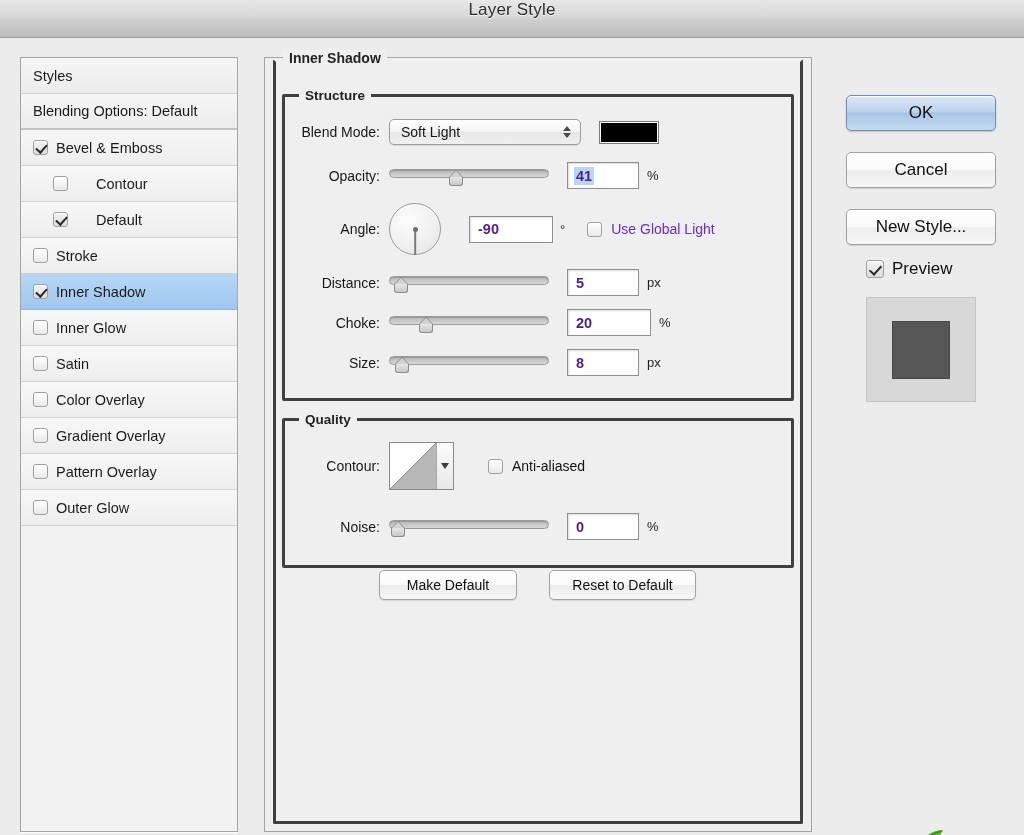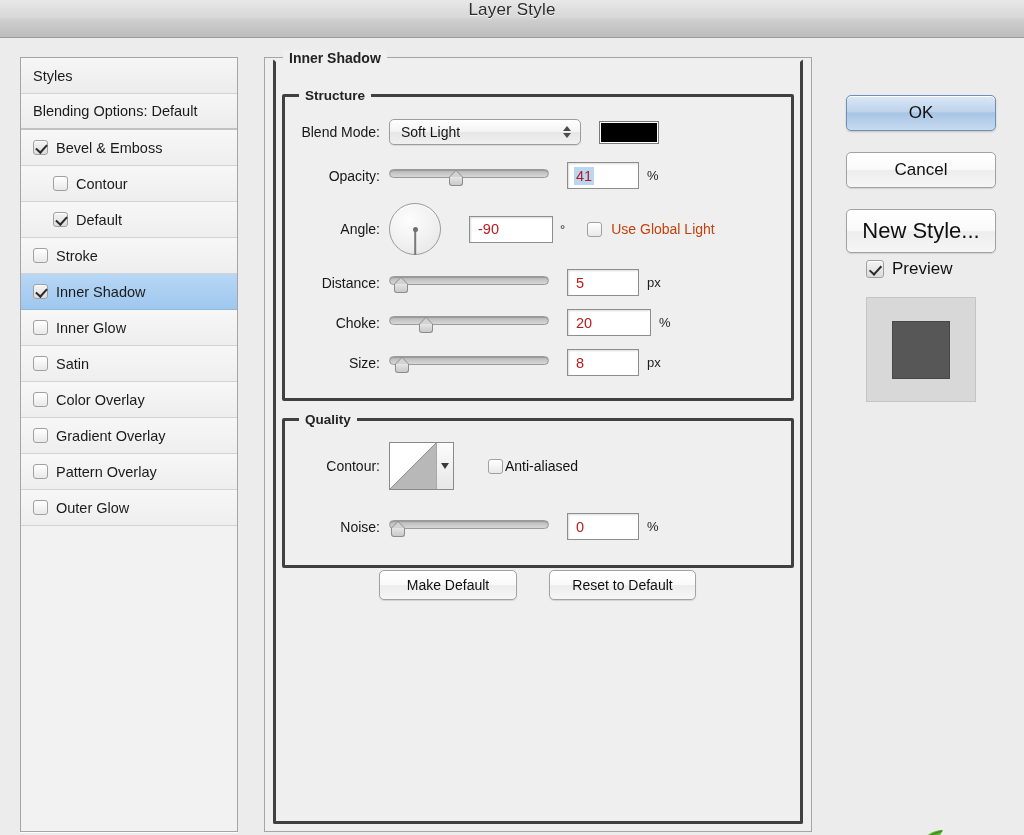--- a/index.html
+++ b/index.html
@@ -41,21 +41,21 @@
     height: 36px;
     display: flex; align-items: center;
     padding-left: 12px;
     border-bottom: 1px solid #d2d2d2;
     font-size: 14.5px; color: #1b1b1b;
     background: linear-gradient(to bottom, #f7f7f7, #eeeeee);
     cursor: default;
   }
   .style-row.header-row { background: linear-gradient(to bottom, #f6f6f6, #ececec); }
   .style-row.thick-sep { border-bottom: 2px solid #c2c2c2; }
-  .style-row.indented { padding-left: 32px; }
+  .style-row.indented { padding-left: 32px; gap: 20px; }
   .style-row.selected {
     background: linear-gradient(to bottom, #b7d7f5, #9fc7ee);
     border-bottom: 1px solid #8fb8e0;
   }
   .style-row .lbl { margin-left: 8px; }
   .sidebar-filler { flex: 1; background: #f0f0f0; }
 
   
   .cbx {
     width: 15px; height: 15px; flex: 0 0 15px;
@@ -139,22 +139,23 @@
     box-shadow: inset 0 0 0 1px #fff;
   }
 
   
   .numfield {
     height: 27px;
     border: 1px solid #8e8e8e;
     background: #fff;
     display: flex; align-items: center;
     padding: 0 6px;
-    font-size: 14.5px; color: #b91c1c;
+    font-size: 14.5px; color: #4c1d95;
     box-shadow: inset 1px 1px 2px rgba(0,0,0,.14);
+    font-weight: bold;
   }
   .numfield .val { padding: 1px 2px; }
   .numfield.selected-text .val { background: #b9d6f2; }
   .unit { font-size: 13px; color: #1d1d1d; margin-left: 8px; }
 
   
   .slider { position: relative; width: 160px; height: 20px; }
   .slider .track {
     position: absolute; left: 0; top: 3px; width: 160px; height: 9px;
     border-radius: 5px;
@@ -238,21 +239,21 @@
   .default-btn {
     border: 1px solid #6f8fb4;
     background: linear-gradient(to bottom, #dbe8f7 0%, #bed3ec 46%, #a8c4e4 50%, #c7dbf2 100%);
     box-shadow: 0 1px 2px rgba(0,0,0,.18), inset 0 1px 0 rgba(255,255,255,.85);
   }
 
   
   .right-col { position: absolute; left: 838px; top: 19px; width: 166px; height: 775px; }
   #ok-button      { position: absolute; left: 8px; top: 38px;  width: 150px; height: 36px; font-size: 17px; }
   #cancel-button  { position: absolute; left: 8px; top: 95px;  width: 150px; height: 36px; font-size: 17px; }
-  #newstyle-button{ position: absolute; left: 8px; top: 152px; width: 150px; height: 44px; font-size: 22px; }
+  #newstyle-button{ position: absolute; left: 8px; top: 152px; width: 150px; height: 36px; font-size: 17px; }
   #preview-toggle {
     position: absolute; left: 28px; top: 202px;
     display: flex; align-items: center; gap: 8px;
     font-size: 17px; color: #111;
   }
   #preview-toggle .cbx { width: 18px; height: 18px; flex: 0 0 18px; }
   #preview-toggle .cbx.checked::after { left: 5px; top: 2px; width: 5px; height: 10px; }
   #preview-thumb {
     position: absolute; left: 28px; top: 240px; width: 110px; height: 105px;
     background: #d8d8d8; border: 1px solid #c4c4c4;
@@ -380,21 +381,21 @@
         <div class="dial" id="angle-dial">
           <div class="needle" id="angle-needle" style="transform: translateX(-50%) rotate(0deg);"></div>
           <div class="center"></div>
         </div>
         <div class="numfield" style="width:84px;margin-left:28px;">
           <span class="val">-90</span>
         </div>
         <span class="unit" style="margin-left:7px;">°</span>
         <div style="display:flex;align-items:center;gap:9px;margin-left:22px;">
           <span class="cbx" id="global-light-cbx"></span>
-          <span style="font-size:14px;color:#c2410c;">Use Global Light</span>
+          <span style="font-size:14px;color:#6d28d9;">Use Global Light</span>
         </div>
       </div>
 
       <div class="frow" style="left:0; top:172px;">
         <div class="flabel">Distance:</div>
         <div class="slider" id="distance-slider">
           <div class="track"></div>
           <div class="thumb" style="left: 2.84px;">
               <div class="cap"></div>
               <div class="body"></div>
@@ -447,21 +448,21 @@
             <svg width="46" height="46" viewBox="0 0 46 46">
               <rect x="0" y="0" width="46" height="46" fill="#ffffff"></rect>
               <polygon points="46,0 46,46 0,46" fill="#b8b8b8"></polygon>
               <line x1="0" y1="46" x2="46" y2="0" stroke="#8f8f8f" stroke-width="1"></line>
             </svg>
           </div>
           <div class="contour-arrow">
               <span class="tri"></span>
             </div>
         </div>
-        <div style="display:flex;align-items:center;gap:2px;margin-left:34px;">
+        <div style="display:flex;align-items:center;gap:9px;margin-left:34px;">
           <span class="cbx" id="antialias-cbx"></span>
           <span style="font-size:14px;color:#121212;">Anti-aliased</span>
         </div>
       </div>
 
       <div class="frow" style="left:0; top:92px;">
         <div class="flabel">Noise:</div>
         <div class="slider" id="noise-slider">
           <div class="track"></div>
           <div class="thumb" style="left: 0px;">

